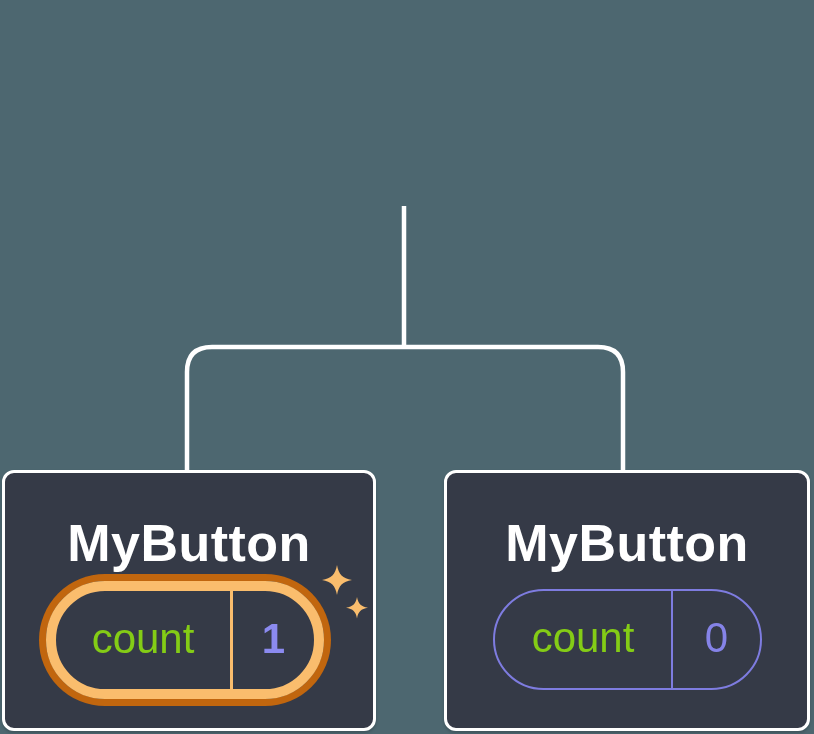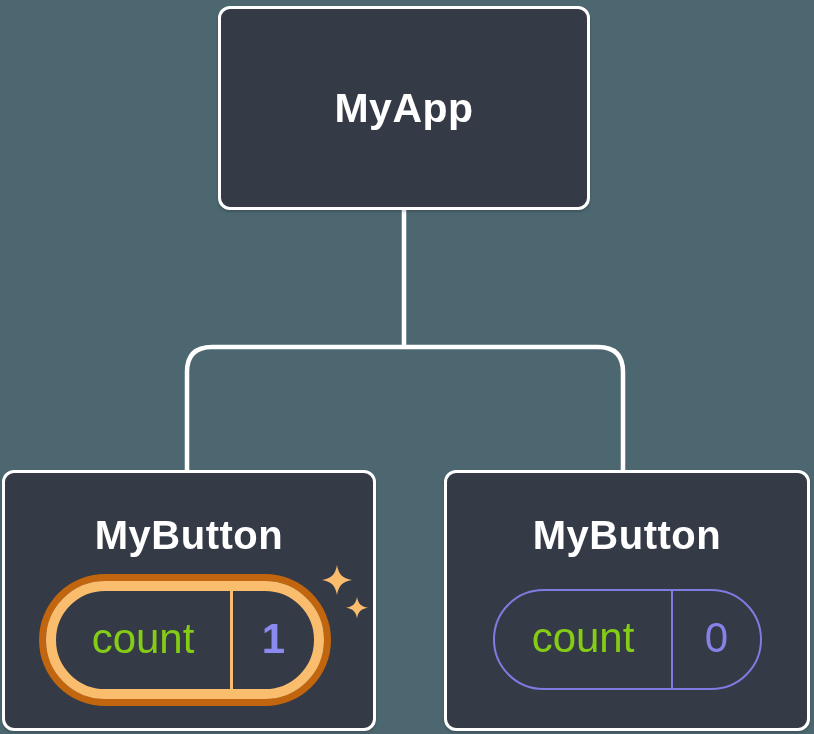--- a/index.html
+++ b/index.html
@@ -45,21 +45,21 @@
   }
 
   .child-node-left  { left: 2px;   top: 470px; width: 374px; height: 261px; }
   .child-node-right { left: 444px; top: 470px; width: 366px; height: 261px; }
 
   .child-title {
     position: absolute;
     top: 40px; left: 0; right: 0;
     text-align: center;
     color: #FFFFFF;
-    font-size: 40px;
+    font-size: 52px;
     font-weight: 700;
     letter-spacing: 0.5px;
   }
 
   .state-pill {
     position: absolute;
     display: flex;
     align-items: stretch;
     border-radius: 999px;
     box-sizing: border-box;
@@ -118,23 +118,20 @@
 </head>
 <body>
 
 <div class="stage">
 
   <svg class="connectors" viewBox="0 0 814 734" xmlns="http://www.w3.org/2000/svg">
     <path d="M404 206 L404 349" fill="none" stroke="#FFFFFF" stroke-width="4.5"></path>
     <path d="M187 474 L187 372 Q187 347 212 347 L598 347 Q623 347 623 372 L623 474" fill="none" stroke="#FFFFFF" stroke-width="4.5"></path>
   </svg>
 
-  <div class="node root-node">
-    <span class="root-label">MyApp</span>
-  </div>
 
   <div class="node child-node-left">
     <div class="child-title">MyButton</div>
 
     <div class="state-pill state-pill-highlight">
       <span class="state-key">count</span>
       <span class="state-divider-orange"></span>
       <span class="state-value">1</span>
     </div>
 

